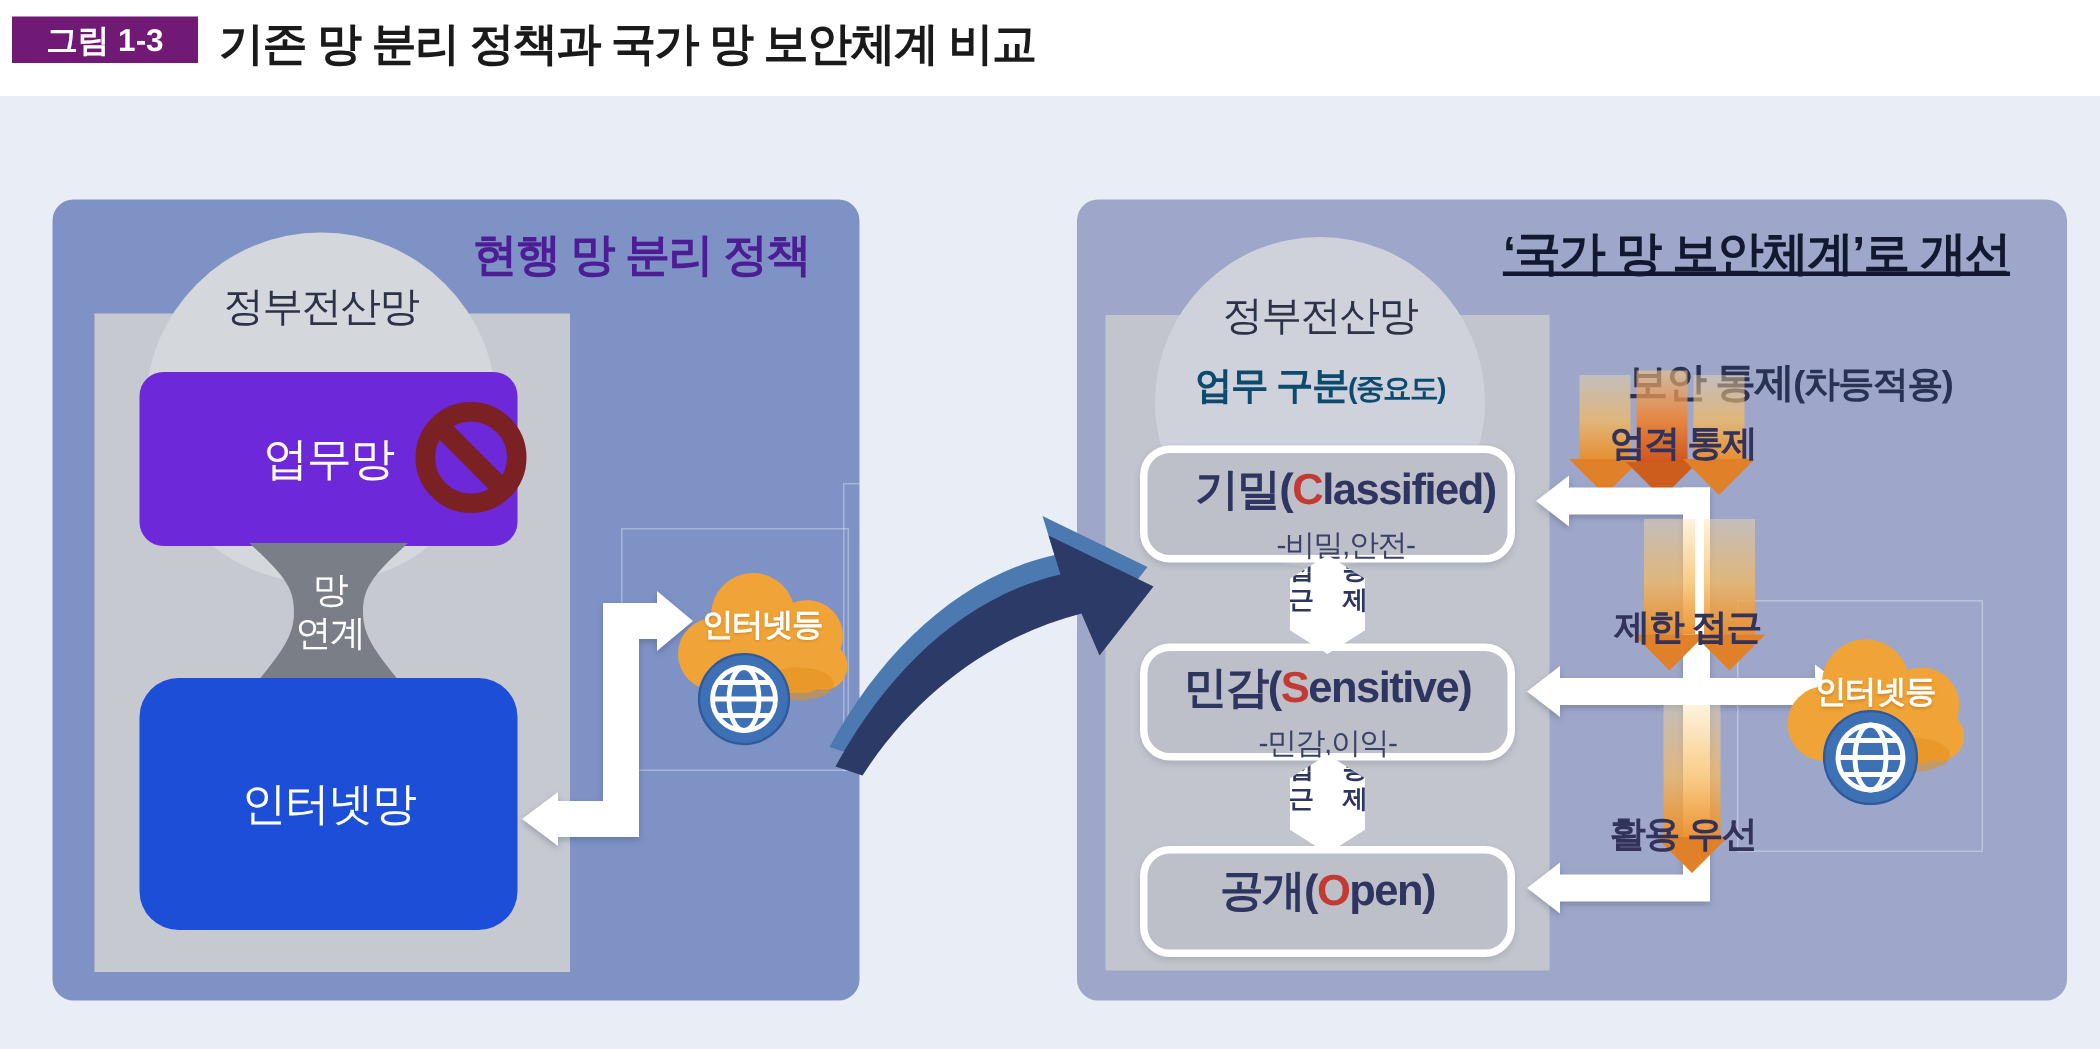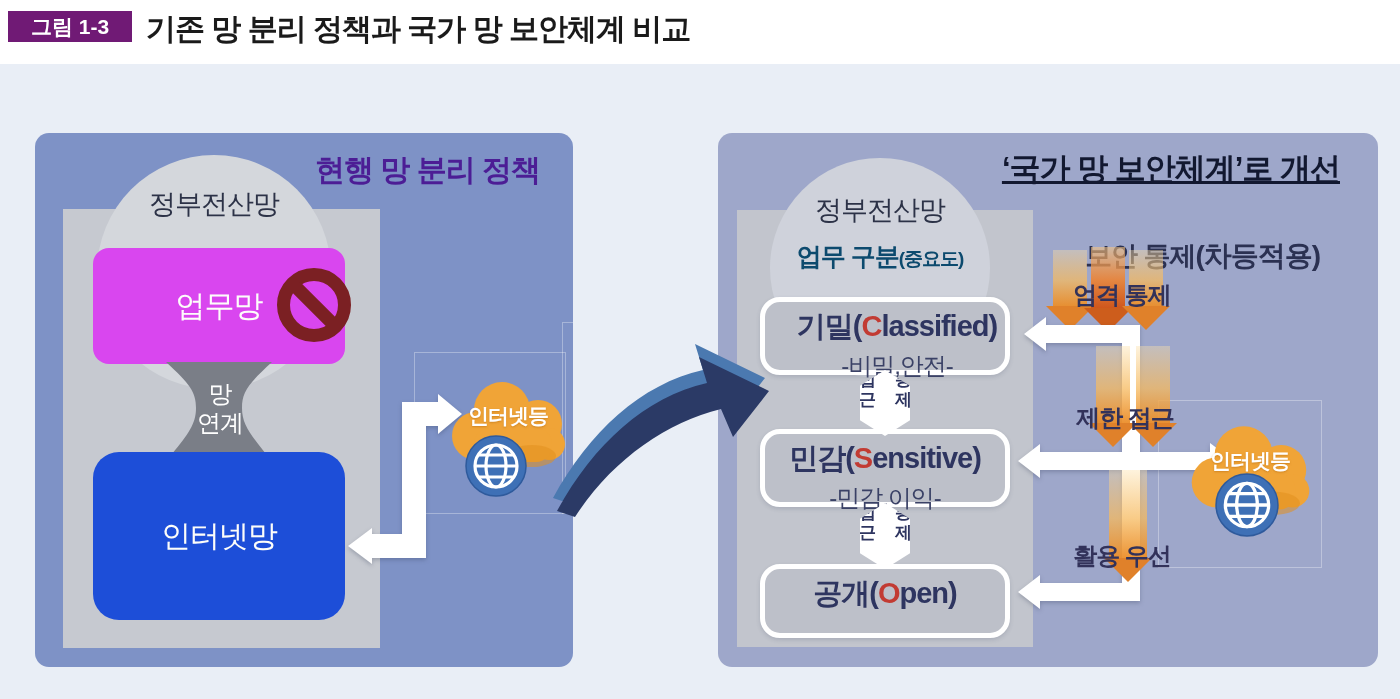--- a/index.html
+++ b/index.html
@@ -38,30 +38,30 @@
   .cloud-label{color:#fff;font-size:21px;font-weight:600;text-align:center;letter-spacing:-1px;
                text-shadow:0 1px 2px rgba(180,110,20,.55);}
 
   .white-conn{filter:drop-shadow(0 2px 2px rgba(40,50,80,.28));}
 
   
   .cat-box{left:760px;width:250px;background:#bdc0c9;border:5px solid #ffffff;border-radius:20px;
            box-sizing:border-box;text-align:center;box-shadow:0 2px 4px rgba(60,70,100,.18);}
   .cat-title{font-size:29px;font-weight:800;color:#2e3560;letter-spacing:-1px;margin-top:5px;}
   .cat-title .red{color:#c23b33;}
-  .cat-sub{font-size:24px;color:#3a4166;letter-spacing:-1px;margin-top:3px;}
+  .cat-sub{font-size:20px;color:#3a4166;letter-spacing:-1px;margin-top:3px;}
 
   .hexagon{left:860px;width:50px;height:66px;background:#fff;
      clip-path:polygon(50% 0,100% 24%,100% 76%,50% 100%,0 76%,0 24%);
      text-align:center;font-size:17px;font-weight:600;color:#2e3560;line-height:20px;
      padding-top:0;display:flex;flex-direction:row;justify-content:center;letter-spacing:-1px;gap:20px;}
 
   .sec-heading{white-space:nowrap;color:#2b3152;font-weight:600;}
   .sec-heading .main{font-size:27px;letter-spacing:-1px;}
-  .sec-heading .paren{font-size:28px;letter-spacing:-1px;}
+  .sec-heading .paren{font-size:24px;letter-spacing:-1px;}
   .work-class{color:#0c4a6e;text-align:center;font-weight:600;white-space:nowrap;}
   .work-class .main{font-size:25px;letter-spacing:-1px;}
   .work-class .paren{font-size:19px;letter-spacing:-1px;}
 
   
   .oarrow{display:flex;flex-direction:column;align-items:center;}
   .oarrow .band{width:34px;flex:1;
      background:linear-gradient(180deg,rgba(252,225,170,.40) 0%,rgba(246,186,95,.75) 55%,rgba(235,142,42,.95) 100%);}
   .oarrow .head{width:0;height:0;border-left:24px solid transparent;border-right:24px solid transparent;
      border-top:24px solid #e0812a;}
@@ -80,21 +80,21 @@
   <div class="abs fig-title">기존 망 분리 정책과 국가 망 보안체계 비교</div>
 
   <div class="abs panel panel-left">
 
     <div class="abs panel-title" style="left:205px;top:17px;width:300px;font-size:30px;color:#4c1d95;">현행 망 분리 정책</div>
 
     <div class="abs gray-rect" style="left:28px;top:76px;width:317px;height:439px;"></div>
     <div class="abs dome" style="left:62px;top:22px;width:234px;height:234px;background:#d4d7dc;"></div>
     <div class="abs dome-label" style="left:79px;top:53px;width:200px;">정부전산망</div>
 
-    <div class="abs net-box" style="left:58px;top:115px;width:252px;height:116px;background:#d946ef;">
+    <div class="abs net-box" style="left:58px;top:115px;width:252px;height:116px;background:#6d28d9;">
       <span>업무망</span>
     </div>
 
     <div class="abs no-entry" style="left:242px;top:135px;">
       <span class="slash"></span>
     </div>
 
     <svg class="abs" style="left:127px;top:229px;" width="114" height="92" viewBox="0 0 114 92">
       <path d="M4 0 H110 C86 22 80 30 80 46 C80 62 88 72 104 92 H10 C26 72 34 62 34 46 C34 30 28 22 4 0 Z" fill="#7a7e87"></path>
     </svg>

